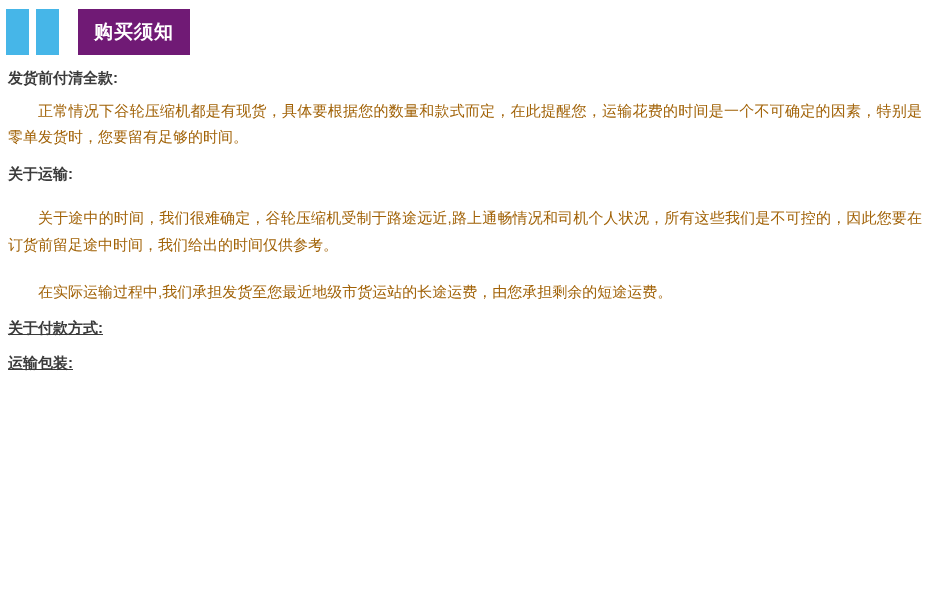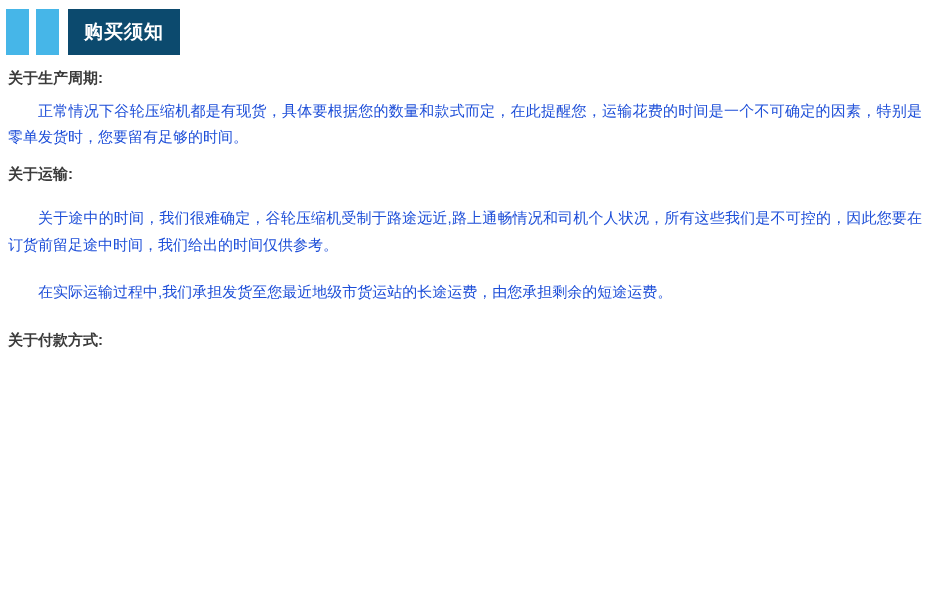--- a/index.html
+++ b/index.html
@@ -35,50 +35,51 @@
     display: flex;
     align-items: stretch;
     gap: 7px;
     padding-left: 6px;
   }
   .header-bar {
     width: 23px;
     background: #46b6e8;
   }
   .header-title {
-    margin-left: 9px;
-    background: #0c4a6e;
+    margin-left: 19px;
+    background: #701a75;
     color: #ffffff;
     font-size: 19px;
     font-weight: bold;
     letter-spacing: 1px;
     display: flex;
     align-items: center;
     padding: 16px 16px;
   }
 
   
   .content {
     padding: 0 8px 0 8px;
   }
   .sec-title {
     font-weight: bold;
     color: #3b3b3b;
     font-size: 15px;
     margin: 12px 0 0 0;
   }
   .sec-title.spaced {
-    margin-top: 24px;
+    margin-top: 12px;
+    text-decoration: underline;
   }
   .para {
     margin: 8px 0 0 0;
     text-indent: 2em;
     text-align: justify;
     line-height: 1.78;
-    color: #1d4ed8;
+    color: #a16207;
   }
   .para.gap {
     margin-top: 20px;
   }
   .list {
     margin: 16px 0 0 0;
     padding: 0;
     list-style: none;
   }
   .list li {
@@ -102,24 +103,25 @@
   <div class="header">
     <div class="header-bars">
       <div class="header-bar"></div>
       <div class="header-bar"></div>
     </div>
     <div class="header-title">购买须知</div>
   </div>
 
   <div class="content">
 
-    <div class="sec-title">关于生产周期:</div>
+    <div class="sec-title">发货前付清全款:</div>
     <p class="para">正常情况下谷轮压缩机都是有现货，具体要根据您的数量和款式而定，在此提醒您，运输花费的时间是一个不可确定的因素，特别是零单发货时，您要留有足够的时间。</p>
 
     <div class="sec-title">关于运输:</div>
     <p class="para gap">关于途中的时间，我们很难确定，谷轮压缩机受制于路途远近,路上通畅情况和司机个人状况，所有这些我们是不可控的，因此您要在订货前留足途中时间，我们给出的时间仅供参考。</p>
     <p class="para gap">在实际运输过程中,我们承担发货至您最近地级市货运站的长途运费，由您承担剩余的短途运费。</p>
 
     <div class="sec-title spaced">关于付款方式:</div>
 
+    <div class="sec-title spaced">运输包装:</div>
 
   </div>
 </div>
 
 </body></html>

